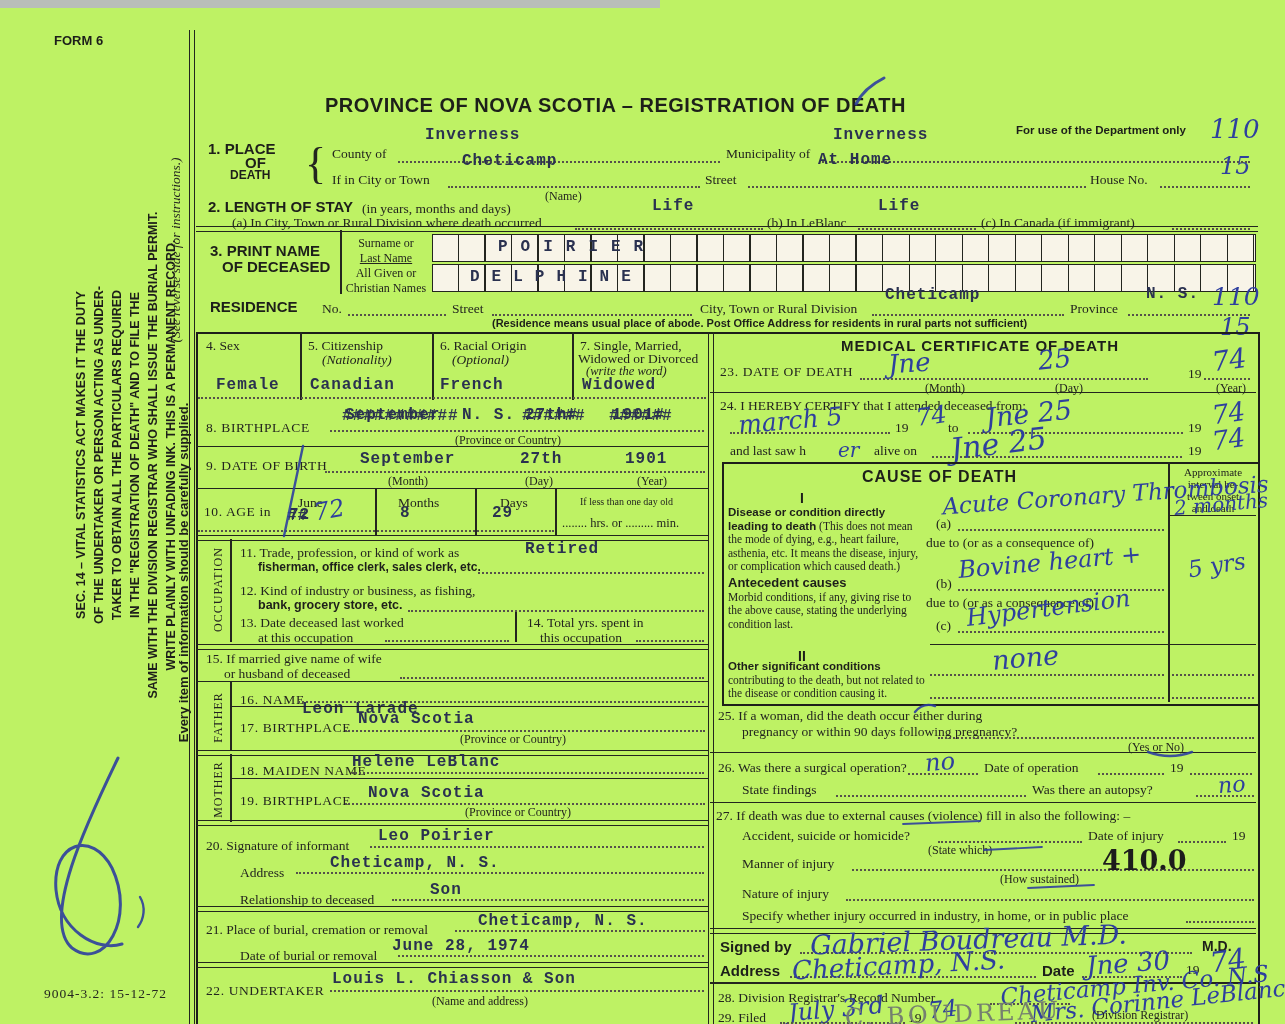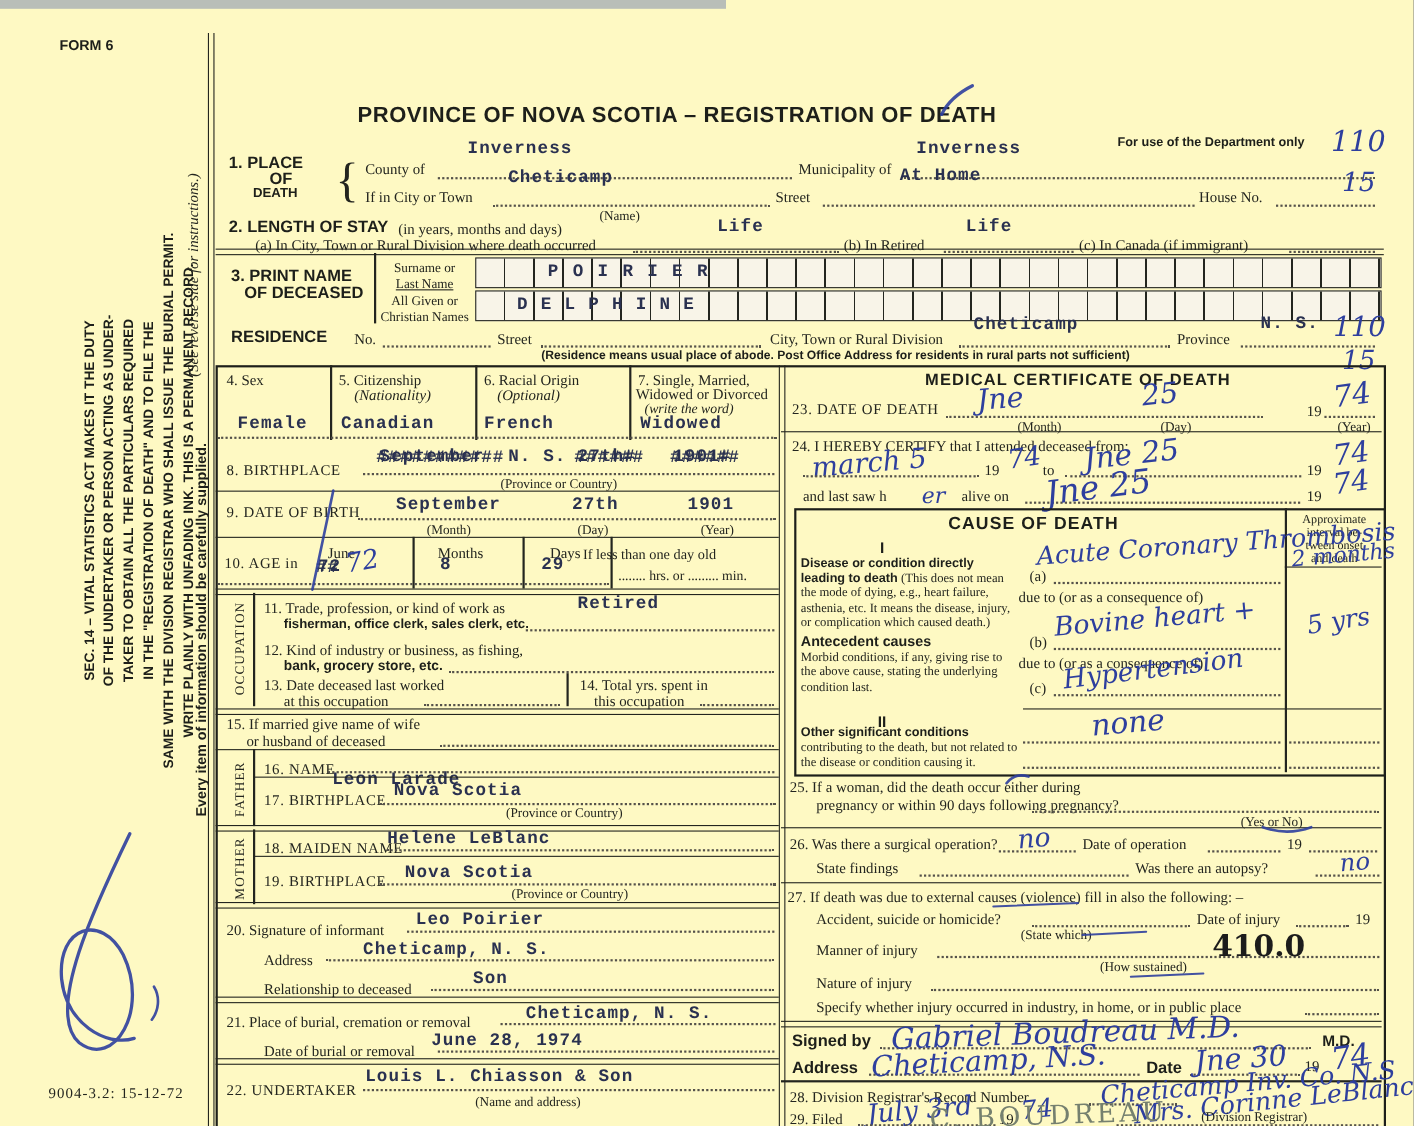--- a/index.html
+++ b/index.html
@@ -1,16 +1,16 @@
 <!DOCTYPE html>
 <html><head>
 <meta charset="utf-8">
 <style>
   html,body{margin:0;padding:0;background:#888}
-  #paper{position:relative;width:1285px;height:1024px;background:#fef9c3;overflow:hidden;
+  #paper{position:relative;width:1285px;height:1024px;background:#bef264;overflow:hidden;
          font-family:"Liberation Serif",serif;color:#23251f}
   .abs{position:absolute}
   .ser{font:13.5px "Liberation Serif",serif;color:#23251f;white-space:nowrap}
   .serS{font:12px "Liberation Serif",serif;color:#23251f;white-space:nowrap}
   .serXS{font:11px "Liberation Serif",serif;color:#23251f;white-space:nowrap}
   .caps{letter-spacing:.6px}
   .it{font-style:italic}
   .bsans{font-family:"Liberation Sans",sans-serif;font-weight:700;color:#1d1f1a;white-space:nowrap}
   .typed{font-family:"Liberation Mono",monospace;font-weight:700;font-size:15px;color:#2a3150;
          letter-spacing:1px;white-space:nowrap}
@@ -86,21 +86,21 @@
   <div class="abs typed typedBig" style="left:818px;top:151px">At Home</div>
   <div class="abs dot" style="left:748px;top:186px;width:338px"></div>
   <div class="abs ser" style="left:1090px;top:172px">House No.</div>
   <div class="abs dot" style="left:1160px;top:186px;width:90px"></div>
 
   <div class="abs bsans" style="left:208px;top:198px;font-size:15px">2. LENGTH OF STAY</div>
   <div class="abs ser" style="left:362px;top:201px">(in years, months and days)</div>
   <div class="abs ser" style="left:232px;top:215px">(a) In City, Town or Rural Division where death occurred</div>
   <div class="abs typed typedBig" style="left:652px;top:197px">Life</div>
   <div class="abs dot" style="left:575px;top:228px;width:188px"></div>
-  <div class="abs ser" style="left:767px;top:215px">(b) In Retired</div>
+  <div class="abs ser" style="left:767px;top:215px">(b) In LeBlanc</div>
   <div class="abs typed typedBig" style="left:878px;top:197px">Life</div>
   <div class="abs dot" style="left:858px;top:228px;width:118px"></div>
   <div class="abs ser" style="left:981px;top:215px">(c) In Canada (if immigrant)</div>
   <div class="abs dot" style="left:1172px;top:228px;width:78px"></div>
 
   <div class="abs dbl" style="left:196px;top:226px;width:1062px"></div>
   <div class="abs bsans" style="left:210px;top:242px;font-size:15px">3. PRINT NAME</div>
   <div class="abs bsans" style="left:222px;top:258px;font-size:15px">OF DECEASED</div>
   <div class="abs vline" style="left:340px;top:230px;height:64px"></div>
   <div class="abs serS center" style="left:344px;top:236px;width:84px">
@@ -186,21 +186,21 @@
   <div class="abs ser" style="left:298px;top:495px">June</div>
   <div class="abs ser" style="left:398px;top:495px">Months</div>
   <div class="abs ser" style="left:500px;top:495px">Days</div>
   <div class="abs typed typedBig" style="left:289px;top:506px">
     <span>72</span>
     <span class="hashes" style="left:-2px">##</span>
   </div>
   <div class="abs hw" style="left:314px;top:496px;font-size:24px;transform:rotate(-10deg)">72</div>
   <div class="abs typed typedBig" style="left:400px;top:504px">8</div>
   <div class="abs typed typedBig" style="left:492px;top:504px">29</div>
-  <div class="abs serS" style="left:530px;top:496px;font-size:13px">If less than one day old</div>
+  <div class="abs serS" style="left:580px;top:496px;font-size:10px">If less than one day old</div>
   <div class="abs serS" style="left:562px;top:516px;font-size:12.5px">........ hrs. or ......... min.</div>
   <div class="abs dot" style="left:198px;top:530px;width:356px"></div>
   <div class="abs dbl" style="left:196px;top:535px;width:512px"></div>
 
   <div class="abs vline" style="left:230px;top:539px;height:103px"></div>
   <div class="abs ser caps rotL" style="left:168px;top:582px;width:100px;font-size:12px;letter-spacing:1px;text-align:center">OCCUPATION</div>
   <div class="abs ser" style="left:240px;top:545px">11. Trade, profession, or kind of work as</div>
   <div class="abs bsans" style="left:258px;top:560px;font-size:12px">fisherman, office clerk, sales clerk, etc.</div>
   <div class="abs typed typedBig" style="left:525px;top:540px">Retired</div>
   <div class="abs dot" style="left:478px;top:572px;width:226px"></div>

